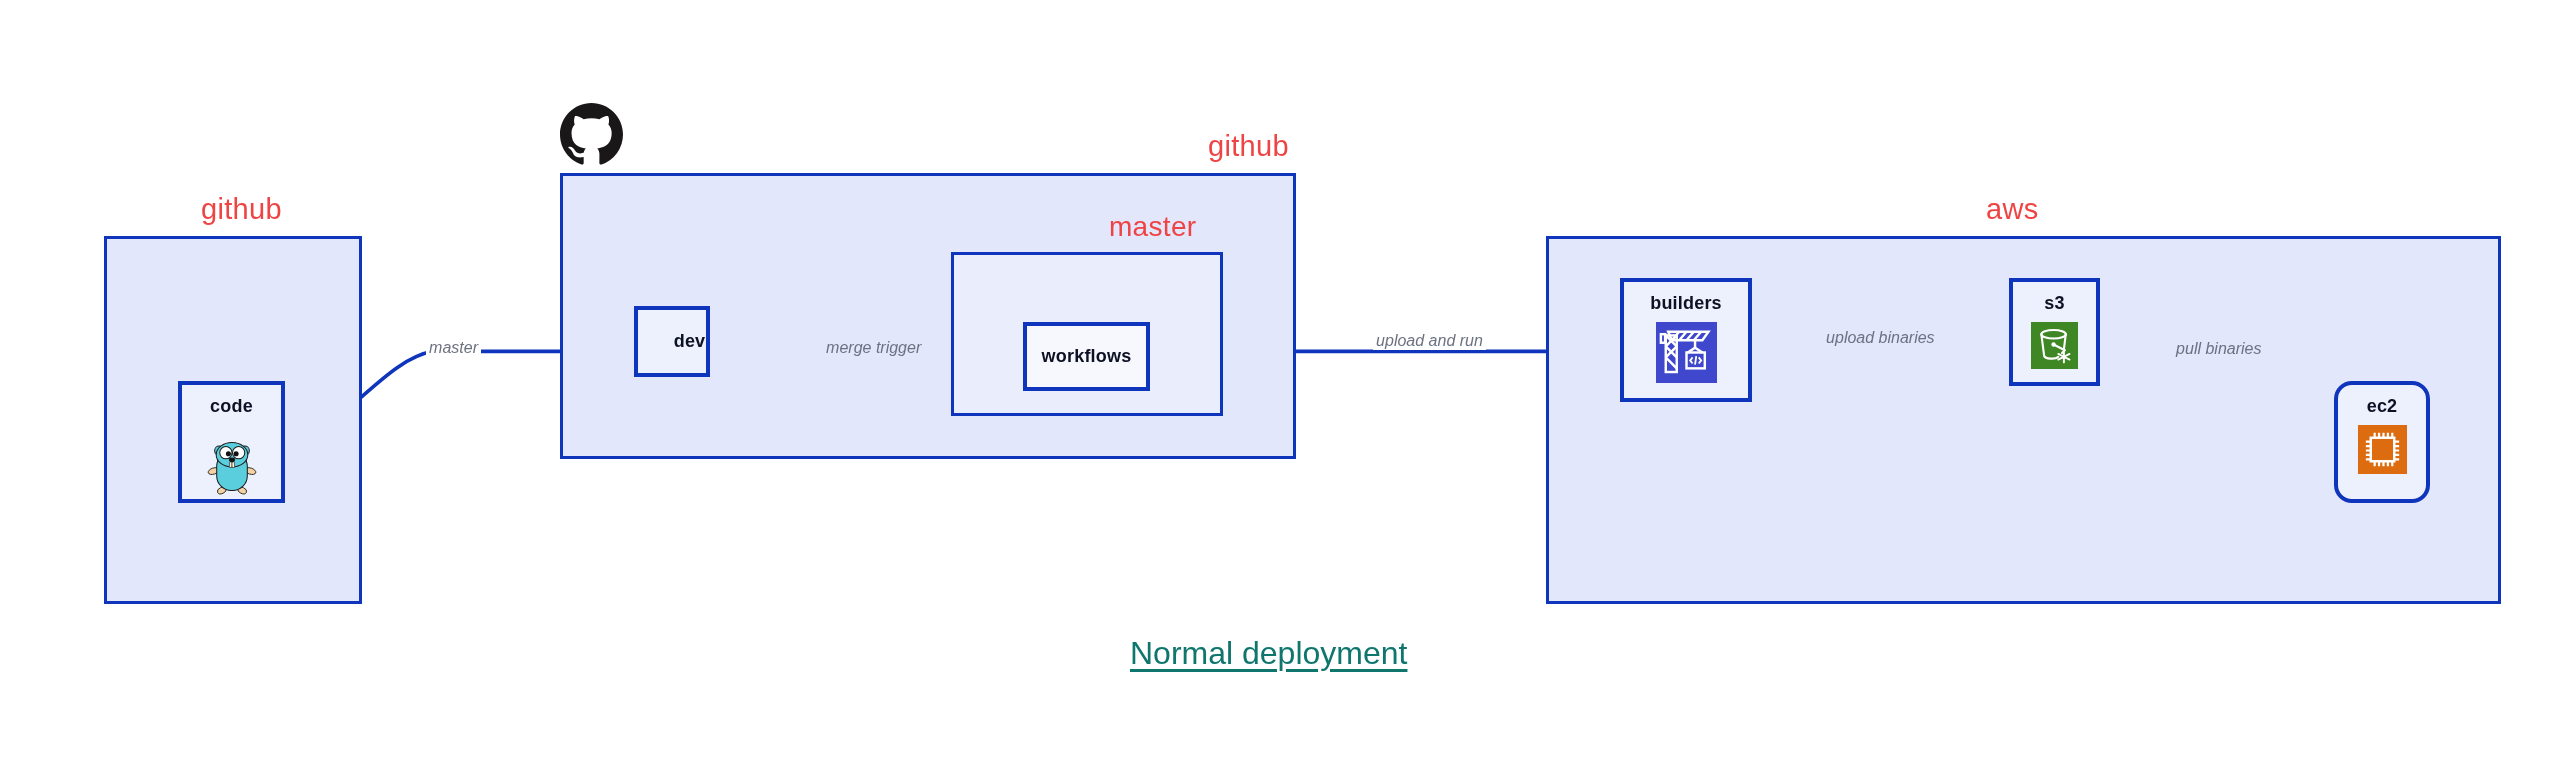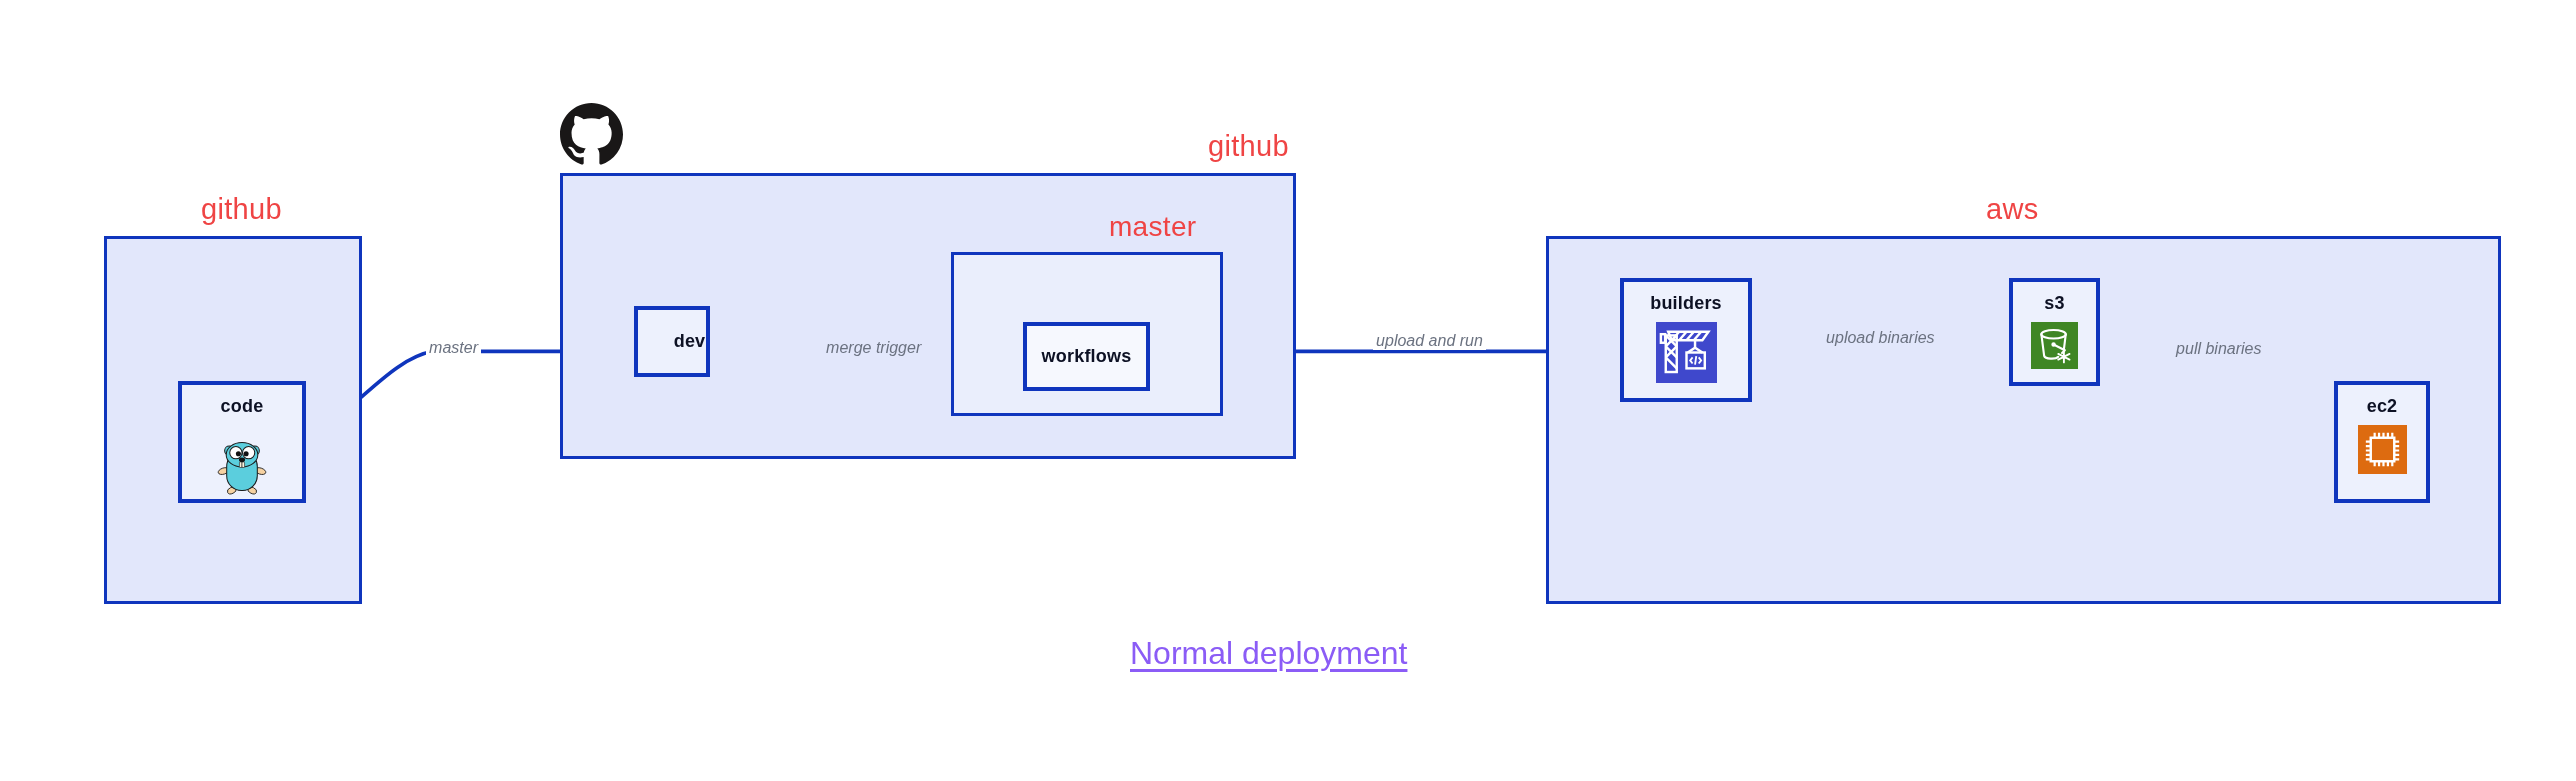--- a/index.html
+++ b/index.html
@@ -74,21 +74,21 @@
     font-size: 16px;
     font-style: italic;
     white-space: nowrap;
     background: transparent;
     font-family: "Liberation Sans", sans-serif;
   }
   .edge-label.on-white { background: #ffffff; padding: 0 3.1px; }
   .edge-label.on-group { background: #e2e7fb; padding: 0 3.1px; }
   #diagram-title {
     position: absolute;
-    color: #8b5cf6;
+    color: #0f766e;
     font-size: 32px;
     font-weight: 400;
     text-decoration: underline;
     text-underline-offset: 5.2px;
     white-space: nowrap;
     font-family: "Liberation Sans", sans-serif;
   }
   .logo-holder { position: absolute; line-height: 0; }
 </style>
 </head>
@@ -122,21 +122,21 @@
 
     <g>
       <path d="M 4078 660 C 4160 660, 4230 690, 4300 700" fill="none" stroke="#0f35bd" stroke-width="7"></path>
       <path d="M 4300 700 C 4380 716, 4460 790, 4516 846" fill="none" stroke="#0f35bd" stroke-width="7" marker-end="url(#arrowhead)"></path>
     </g>
   </svg>
 
   <div class="group-label" style="left: 201px; top: 193px;">github</div>
   <div class="group-box" style="left: 104px; top: 236px; width: 258px; height: 368px;"></div>
 
-  <div class="node-box" style="left: 178px; top: 381px; width: 128px; height: 122px; gap: 12px;">
+  <div class="node-box" style="left: 178px; top: 381px; width: 107px; height: 122px; gap: 12px;">
     <div class="node-label">code</div>
     <div class="node-icon">
       <svg width="50" height="60" viewBox="0 0 98 116" xmlns="http://www.w3.org/2000/svg">
 
         <ellipse cx="13" cy="66" rx="11" ry="6" fill="#f6d2a2" stroke="#1b1b1b" stroke-width="1.6" transform="rotate(-18 13 66)"></ellipse>
         <ellipse cx="85" cy="66" rx="11" ry="6" fill="#f6d2a2" stroke="#1b1b1b" stroke-width="1.6" transform="rotate(18 85 66)"></ellipse>
 
         <ellipse cx="29" cy="104" rx="9" ry="6" fill="#f6d2a2" stroke="#1b1b1b" stroke-width="1.6" transform="rotate(-25 29 104)"></ellipse>
         <ellipse cx="69" cy="104" rx="9" ry="6" fill="#f6d2a2" stroke="#1b1b1b" stroke-width="1.6" transform="rotate(25 69 104)"></ellipse>
 
@@ -231,21 +231,21 @@
           <circle cx="48" cy="48" r="2.5" fill="#ffffff"></circle>
 
           <g stroke-width="4">
             <path d="M70 62 L70 86 M58 68 L82 80 M82 68 L58 80"></path>
           </g>
         </g>
       </svg>
     </div>
   </div>
 
-  <div class="node-box" style="left: 2334px; top: 381px; width: 96px; height: 122px;">
+  <div class="node-box" style="left: 2334px; top: 381px; width: 96px; height: 122px; border-radius: 18px;">
     <div class="node-label">ec2</div>
     <div class="node-icon">
       <svg width="49" height="49" viewBox="0 0 100 100" xmlns="http://www.w3.org/2000/svg">
         <rect x="0" y="0" width="100" height="100" fill="#dd6b10"></rect>
         <g stroke="#ffffff" stroke-width="5" fill="none">
           <rect x="26" y="26" width="48" height="48"></rect>
         </g>
         <g stroke="#ffffff" stroke-width="4.5" stroke-linecap="butt">
           <path d="M34 26 L34 16 M43 26 L43 16 M52 26 L52 16 M61 26 L61 16 M70 26 L70 16"></path>
           <path d="M34 74 L34 84 M43 74 L43 84 M52 74 L52 84 M61 74 L61 84 M70 74 L70 84"></path>

